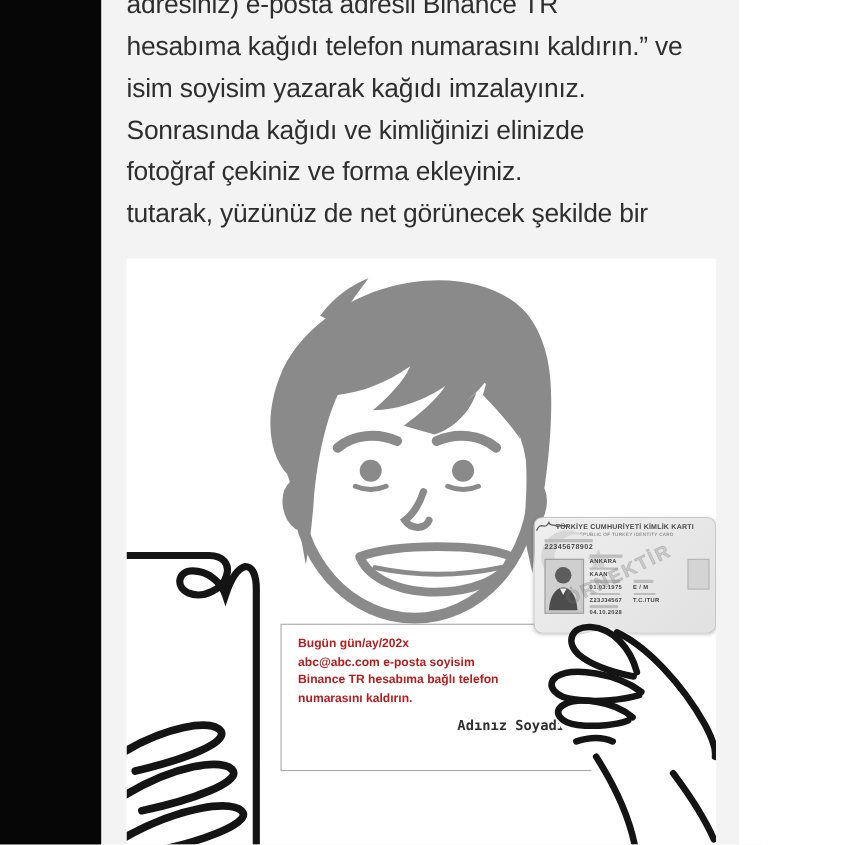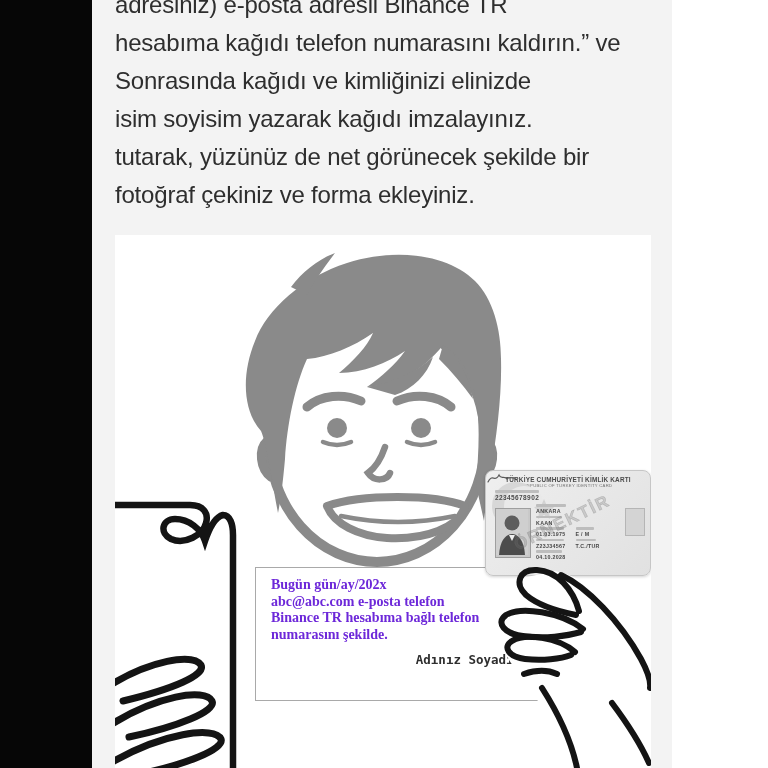--- a/index.html
+++ b/index.html
@@ -10,22 +10,22 @@
   .article-text{position:absolute;left:115px;top:-14px;width:548px;z-index:2;
                 font-size:24px;line-height:38px;letter-spacing:-0.2px;color:#2e2e2e;}
   .article-text div{white-space:nowrap;}
   .illu{position:absolute;left:115px;top:235px;width:536px;height:533px;background:#ffffff;
         overflow:hidden;z-index:3;}
   .illu svg{position:absolute;left:0;top:0;}
   .layer1{z-index:1;} .layer4{z-index:4;} .layer5{z-index:5;}
   
   .paper{position:absolute;left:140px;top:332px;width:302px;height:134px;background:#fff;
          border:1px solid #a9a9a9;z-index:2;box-sizing:border-box;}
-  .paper-lines{position:absolute;left:15px;top:9px;font-family:Liberation Serif, serif;
-               font-weight:bold;font-size:14px;line-height:16.5px;color:#6d28d9;white-space:nowrap;}
+  .paper-lines{position:absolute;left:15px;top:9px;font-family:Liberation Sans, sans-serif;
+               font-weight:bold;font-size:11px;line-height:16.5px;color:#b91c1c;white-space:nowrap;}
   .paper-sign{position:absolute;left:150px;top:80px;width:140px;text-align:center;
               font-family:"DejaVu Sans Mono",monospace;font-weight:bold;font-size:12.5px;
               line-height:23px;color:#2f2f2f;}
   
   .card{position:absolute;left:370px;top:235px;width:166px;height:106px;z-index:4;
         background:linear-gradient(135deg,#efefef,#e1e1e1);border:1px solid #c6c6c6;
         border-radius:8px;box-sizing:border-box;overflow:hidden;
         box-shadow:0 1px 3px rgba(0,0,0,.18);}
   .card-title{margin-top:5px;text-align:center;font-size:6.4px;font-weight:bold;color:#4a4a4a;
               letter-spacing:.2px;}
@@ -51,24 +51,24 @@
 <body>
 
 <div class="screen">
 
   <div class="letterbox"></div>
   <div class="right-margin"></div>
 
   <div class="article-text">
     <div>adresiniz) e-posta adresli Binance TR</div>
     <div>hesabıma kağıdı telefon numarasını kaldırın.” ve</div>
+    <div>isim soyisim yazarak kağıdı imzalayınız.</div>
     <div>Sonrasında kağıdı ve kimliğinizi elinizde</div>
-    <div>isim soyisim yazarak kağıdı imzalayınız.</div>
+    <div>fotoğraf çekiniz ve forma ekleyiniz.</div>
     <div>tutarak, yüzünüz de net görünecek şekilde bir</div>
-    <div>fotoğraf çekiniz ve forma ekleyiniz.</div>
   </div>
 
   <div class="illu">
 
     <svg class="layer1" width="536" height="533" viewBox="0 0 536 533">
 
       <ellipse cx="262" cy="205" rx="108" ry="122" fill="#ffffff" stroke="#8a8a8a" stroke-width="10"></ellipse>
 
       <path d="M 152,206 C 143,214 145,234 156,242" fill="none" stroke="#8a8a8a" stroke-width="9" stroke-linecap="round"></path>
       <path d="M 372,206 C 381,214 379,234 368,242" fill="none" stroke="#8a8a8a" stroke-width="9" stroke-linecap="round"></path>
@@ -107,23 +107,23 @@
       <g stroke="#141414" stroke-width="7" fill="none" stroke-linecap="round">
         <path d="M -8,452 C 35,425 78,418 86,430 C 91,440 58,454 8,466"></path>
         <path d="M -8,492 C 42,460 90,453 97,466 C 102,476 62,492 14,502"></path>
         <path d="M -8,530 C 48,497 100,491 106,504 C 110,514 70,530 20,540"></path>
       </g>
     </svg>
 
     <div class="paper">
       <div class="paper-lines">
         <div>Bugün gün/ay/202x</div>
-        <div>abc@abc.com e-posta telefon</div>
+        <div>abc@abc.com e-posta soyisim</div>
         <div>Binance TR hesabıma bağlı telefon</div>
-        <div>numarasını şekilde.</div>
+        <div>numarasını kaldırın.</div>
       </div>
       <div class="paper-sign">
         <div>Adınız Soyadınız</div>
       </div>
     </div>
 
     <div class="card layer4">
       <svg class="crescent" width="70" height="70" viewBox="0 0 70 70">
         <circle cx="30" cy="35" r="24" fill="#d7d7d7"></circle>
         <circle cx="38" cy="35" r="20" fill="#e9e9e9"></circle>

